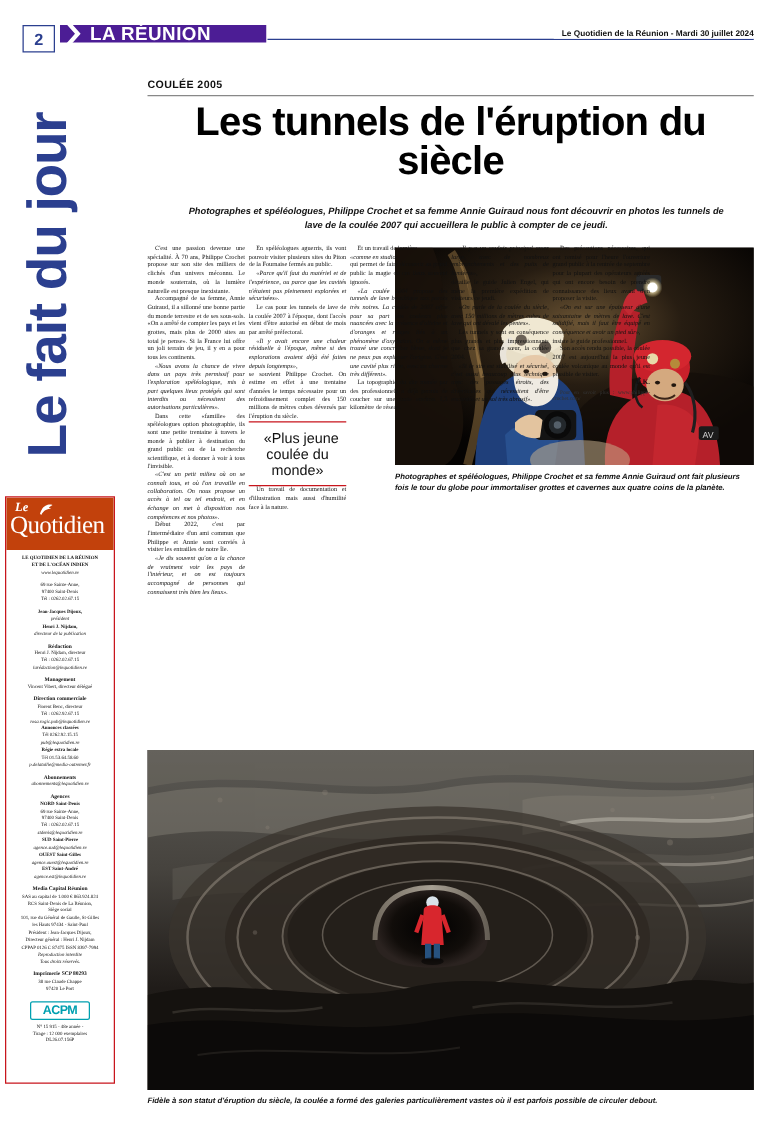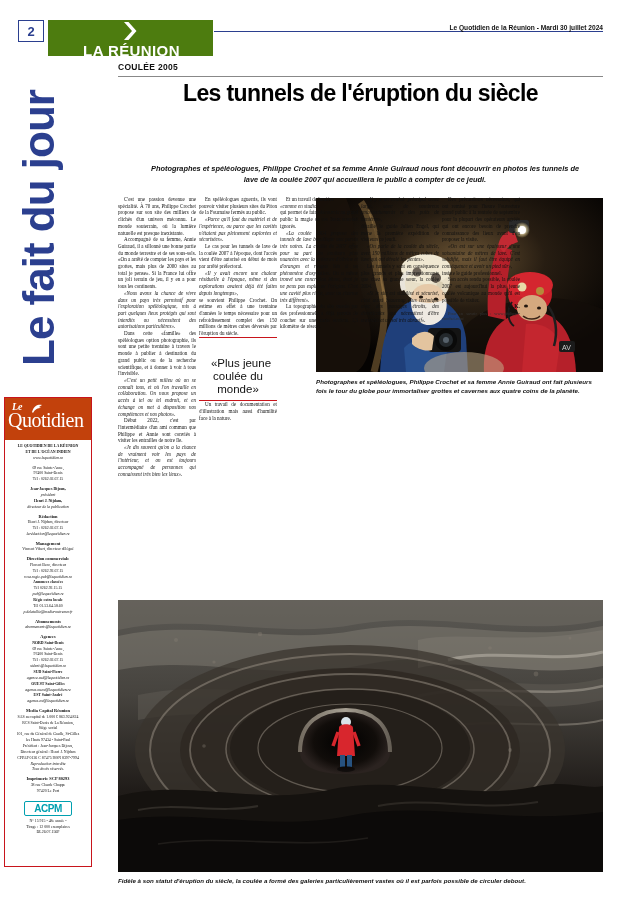--- a/index.html
+++ b/index.html
@@ -16,22 +16,22 @@
 
   
   .topbar { position:absolute; left:18px; top:20px; width:585px; height:22px; }
   .pagenum {
     position:absolute; left:0; top:0; width:26px; height:22px;
     border:1.5px solid #2b3f8f; color:#2b3f8f; background:#fff;
     font-family:"Liberation Sans", sans-serif; font-weight:bold; font-size:13px;
     display:flex; align-items:center; justify-content:center;
   }
   .sectionflag {
-    position:absolute; left:30px; top:0; width:165px; height:36px;
-    background:#4d7c0f; display:flex; align-items:center;flex-direction:column;
+    position:absolute; left:30px; top:0; width:165px; height:14px;
+    background:#4c1d95; display:flex; align-items:center;
   }
   .chev { width:22px; height:22px; position:relative; flex:0 0 22px; }
   .chev svg { display:block; }
   .sectionflag .label {
     color:#fff; font-family:"Liberation Sans", sans-serif;
     font-weight:bold; font-size:15px; letter-spacing:0.4px; margin-left:2px;
   }
   .rulesline { position:absolute; left:196px; right:0; top:10.5px; height:1.2px; background:#2b3f8f; }
   .dateline {
     position:absolute; right:0; top:4px;
@@ -89,21 +89,21 @@
   
   .kicker {
     position:absolute; left:118px; top:62px;
     font-family:"Liberation Sans", sans-serif; font-weight:bold;
     font-size:8.5px; letter-spacing:0.3px; color:#111;
   }
   .kicker-rule { position:absolute; left:118px; top:76px; width:485px; height:0.8px; background:#888; }
   .headline {
     position:absolute; left:118px; top:82px; width:485px;
     font-family:"Liberation Sans", sans-serif; font-weight:bold;
-    font-size:23px; line-height:0.98; text-align:center;
+    font-size:32px; line-height:0.98; text-align:center;
     color:#000; letter-spacing:-0.6px;
   }
   .standfirst {
     position:absolute; left:150px; top:164px; width:430px;
     font-family:"Liberation Sans", sans-serif; font-weight:bold; font-style:italic;
     font-size:7.4px; line-height:1.45; text-align:center; color:#111;
   }
 
   
   .colwrap { position:absolute; left:118px; top:196px; width:485px; }
@@ -119,21 +119,21 @@
   .c2 { left:81px; }
   .c3 { left:162px; }
   .c4 { left:243px; }
   .c5 { left:324px; }
 
   
   .subhead {
     font-family:"Liberation Sans", sans-serif; font-weight:normal;
     font-size:11.5px; line-height:1.12; text-align:center; color:#111;
     border-top:1px solid #c8151c; border-bottom:1px solid #c8151c;
-    padding:19px 0 5px 0; margin:6px 0 6px 0; text-indent:0;
+    padding:7px 0 5px 0; margin:6px 0 6px 0; text-indent:0;
   }
 
   
   .photo-top {
     position:absolute; left:316px; top:198px; width:287px; height:174px;
     overflow:hidden; background:#0a0705;
   }
   .photo-bottom {
     position:absolute; left:118px; top:600px; width:485px; height:272px;
     overflow:hidden; background:#1a1410;

